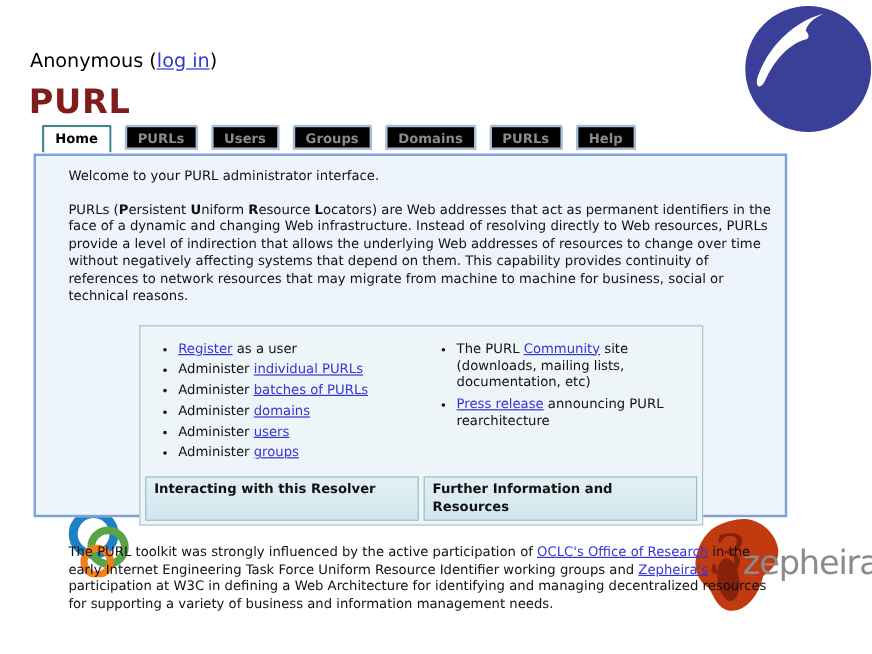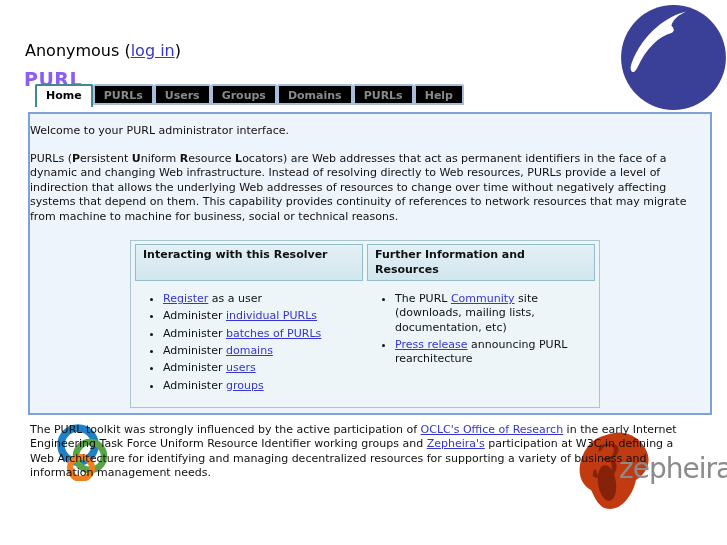--- a/index.html
+++ b/index.html
@@ -11,55 +11,55 @@
     position: relative;
     overflow: hidden;
   }
   .user-line {
     position: absolute; top: 41px; left: 25px;
     font-size: 16px; color: #000;
   }
   a.lnk { color: #3535cf; text-decoration: underline; cursor: pointer; }
   .page-title {
     position: absolute; top: 58px; left: 24px;
-    font-size: 19px; font-weight: bold; color: #8b5cf6; letter-spacing: 0.5px; margin-top: 10px;
+    font-size: 28px; font-weight: bold; color: #7f1d1d; letter-spacing: 0.5px; margin-top: 10px;
   }
   
   .purl-globe {
     position: absolute; top: 4px; right: 0px;
     width: 107px; height: 107px;
   }
   
   .tab-row {
-    position: absolute; left: 35px; top: 84px;
-    display: flex; align-items: flex-start; gap: 0;
+    position: absolute; left: 35px; top: 104px;
+    display: flex; align-items: flex-start; gap: 11px;
     z-index: 3;
   }
   .tab {
     height: 21px; padding: 3px 9px 0 9px;
     font-size: 11px; font-weight: bold; color: #8a8a8a;
     background: #000000;
     border: 2px solid #a9bcd8;
     border-radius: 2px 2px 0 0;
     cursor: pointer; white-space: nowrap;
   }
   .tab.active {
     height: 23px;
     background: #ffffff;
     border-color: #41898c;
     border-bottom: none;
     color: #000000;
   }
   
   .content {
-    position: absolute; left: 28px; top: 112px;
-    width: 684px; height: 303px;
+    position: absolute; left: 28px; top: 128px;
+    width: 628px; height: 303px;
     background: #eef4fb;
     border: 2px solid #7ea2d8;
-    padding: 10px 10px 0 0;
+    padding: 10px 10px 0 27px;
     font-size: 11px; color: #111; line-height: 1.32;
     z-index: 1;
   }
   .content p { margin: 0 0 13px 0; }
   .bold { font-weight: bold; }
   
   .info-table {
     width: 470px; margin: 16px auto 0 auto;
     border: 1px solid #a9c6ce;
     background: #edf5f8;
@@ -117,40 +117,40 @@
   <div class="tab">Help</div>
 </div>
 
 <div class="content">
   <p>Welcome to your PURL administrator interface.</p>
 
   <p><span>PURLs (</span><span class="bold">P</span><span>ersistent </span><span class="bold">U</span><span>niform </span><span class="bold">R</span><span>esource </span><span class="bold">L</span><span>ocators</span><span>) are Web addresses that act as permanent identifiers in the face of a dynamic and changing Web infrastructure. Instead of resolving directly to Web resources, PURLs provide a level of indirection that allows the underlying Web addresses of resources to change over time without negatively affecting systems that depend on them. This capability provides continuity of references to network resources that may migrate from machine to machine for business, social or technical reasons.</span></p>
 
   <div class="info-table">
     <div class="info-row">
-      <div class="info-header">Interacting with this Resolver</div>
-      <div class="info-header">Further Information and Resources</div>
-    </div>
-    <div class="info-row">
       <div class="info-cell">
         <ul>
           <li><span></span><a class="lnk" href="#">Register</a><span> as a user</span></li>
           <li><span>Administer </span><a class="lnk" href="#">individual PURLs</a><span></span></li>
           <li><span>Administer </span><a class="lnk" href="#">batches of PURLs</a><span></span></li>
           <li><span>Administer </span><a class="lnk" href="#">domains</a><span></span></li>
           <li><span>Administer </span><a class="lnk" href="#">users</a><span></span></li>
           <li><span>Administer </span><a class="lnk" href="#">groups</a><span></span></li>
         </ul>
       </div>
       <div class="info-cell">
         <ul>
           <li><span>The PURL </span><a class="lnk" href="#">Community</a><span> site (downloads, mailing lists, documentation, etc)</span></li>
           <li><span></span><a class="lnk" href="#">Press release</a><span> announcing PURL rearchitecture</span></li>
         </ul>
       </div>
+    </div>
+    <div class="info-row">
+      <div class="info-header">Interacting with this Resolver</div>
+      <div class="info-header">Further Information and Resources</div>
     </div>
   </div>
 
   <p style="margin-top:15px;"><span>The PURL toolkit was strongly influenced by the active participation of </span><a class="lnk" href="#">OCLC's Office of Research</a><span> in the early Internet Engineering Task Force Uniform Resource Identifier working groups and </span><a class="lnk" href="#">Zepheira's</a><span> participation at W3C in defining a Web Architecture for identifying and managing decentralized resources for supporting a variety of business and information management needs.</span></p>
 </div>
 
 <div class="oclc-logo">
   <svg class="oclc-circles" width="62" height="57" viewBox="0 0 62 57">
     <circle cx="28" cy="21" r="17" fill="none" stroke="#1e80c6" stroke-width="7.5"></circle>
     <circle cx="40" cy="32" r="14" fill="none" stroke="#58a447" stroke-width="6.5"></circle>

